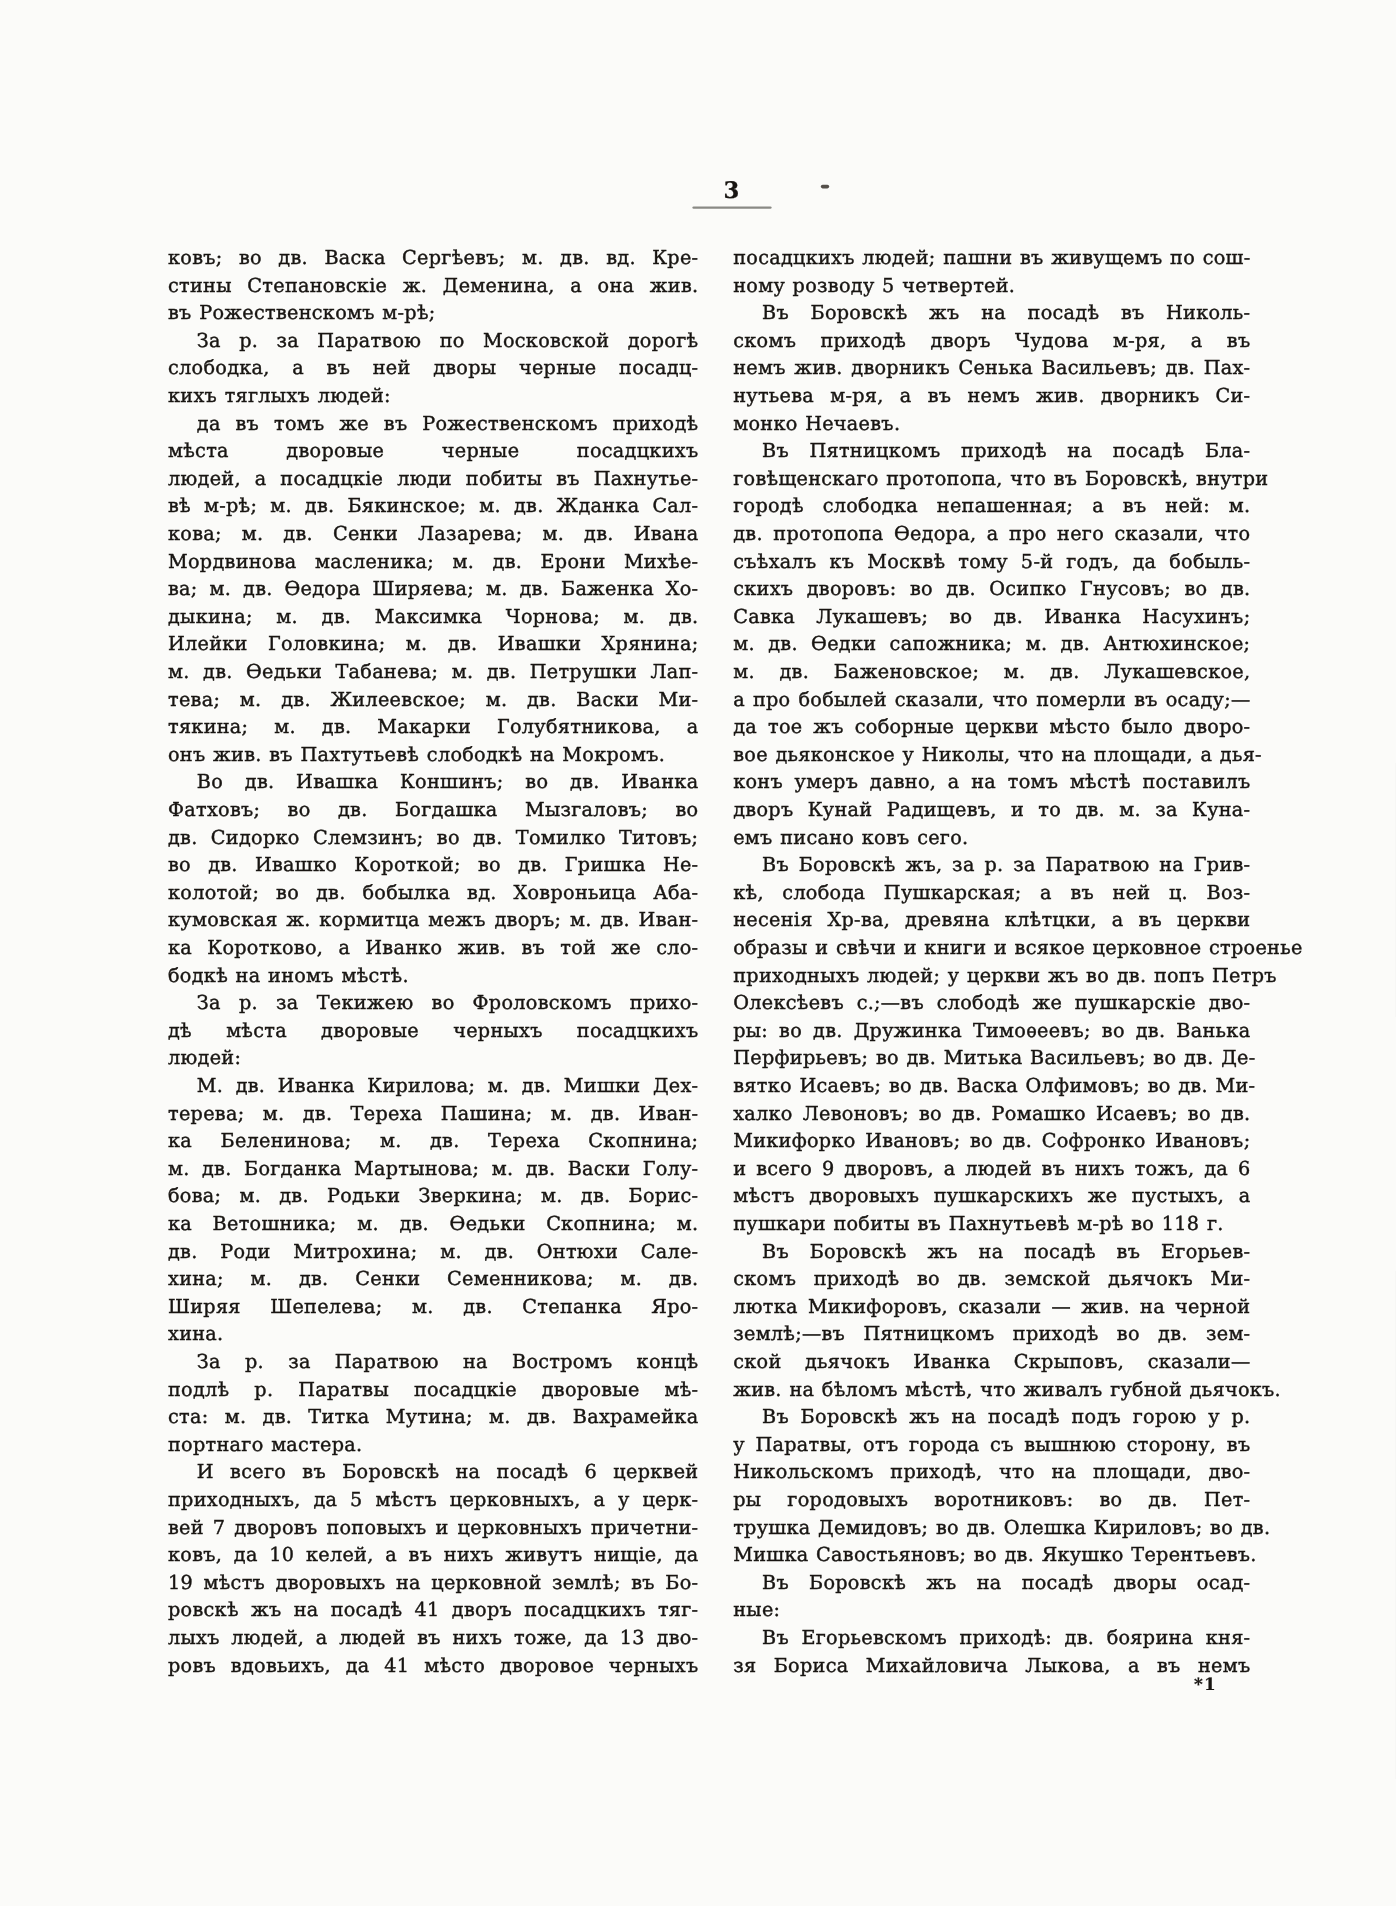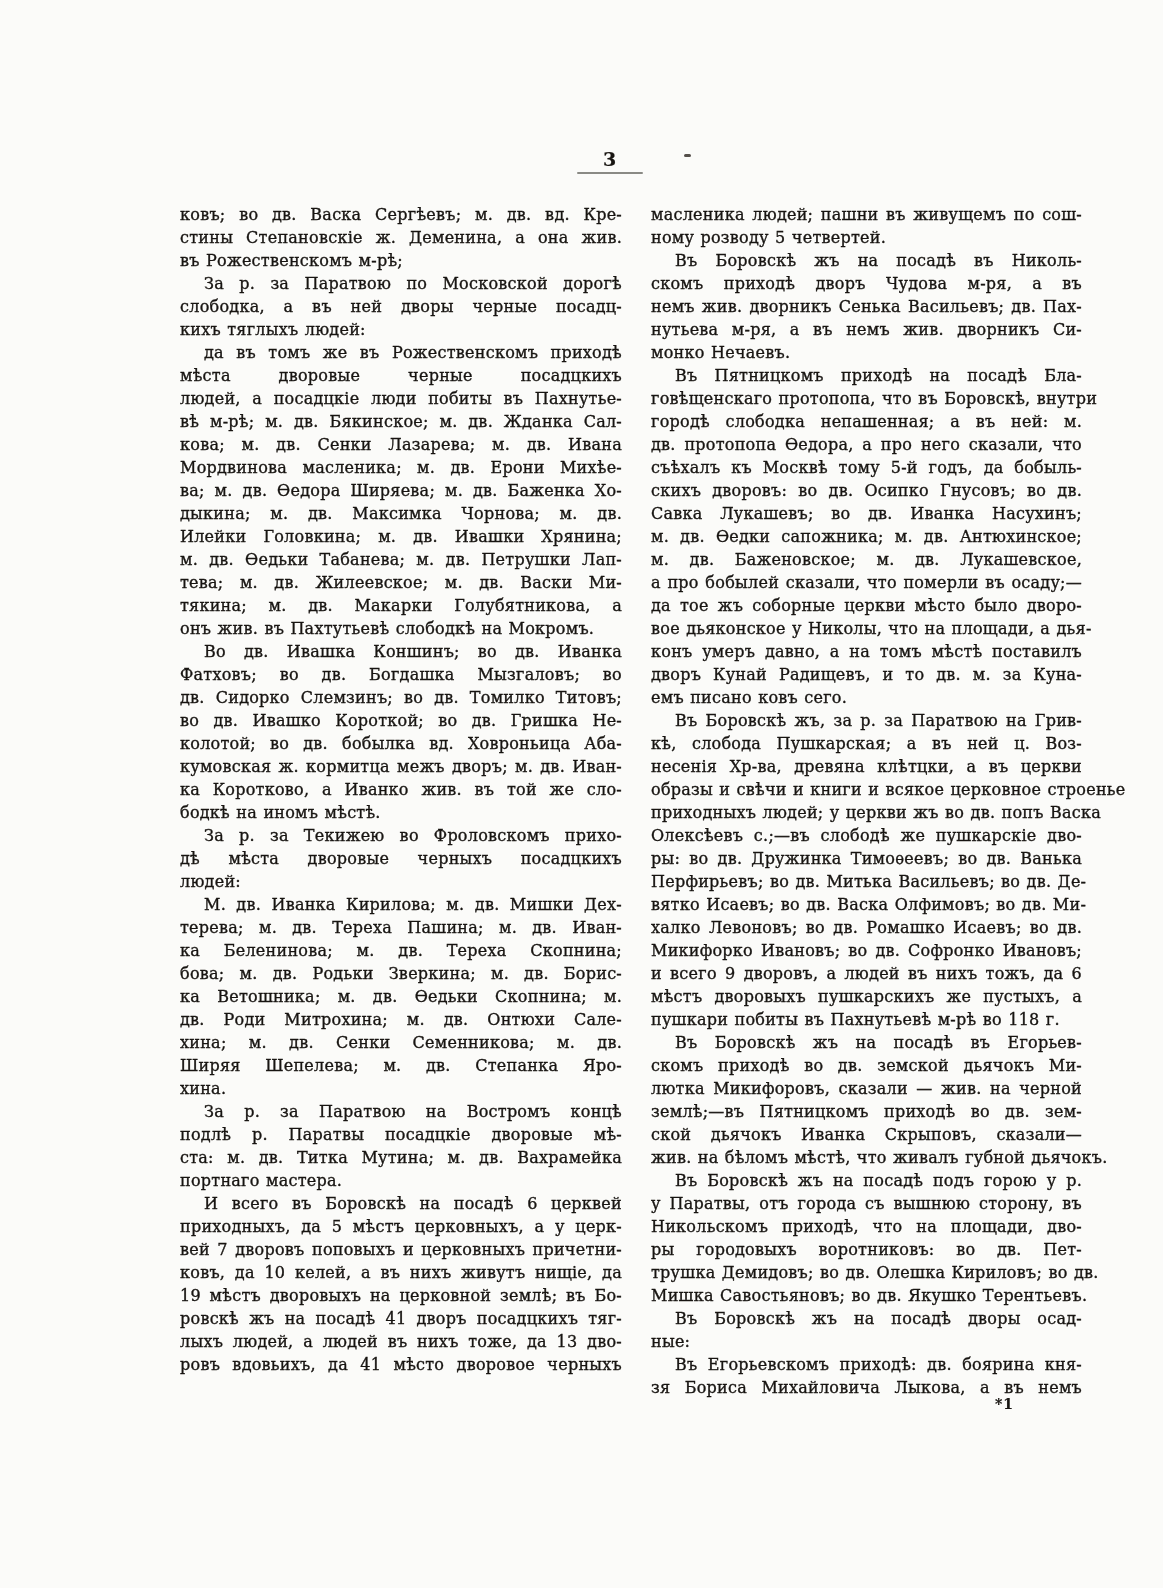--- a/index.html
+++ b/index.html
@@ -45,21 +45,21 @@
     border-radius: 2px;
   }
   .columns {
     position: absolute;
     top: 203px;
     left: 140px;
     display: flex;
     gap: 29px;
   }
   .column { display: block; }
-  .column.left  { width: 442px; margin-left: 40px; }
+  .column.left  { width: 442px; }
   .column.right { width: 431px; }
   .para { margin: 0; padding: 0; }
   .line {
     font-size: 16px;
     line-height: 23px;
     letter-spacing: 0.25px;
     word-spacing: 1px;
     text-align: justify;
     text-align-last: justify;
     -moz-text-align-last: justify;
@@ -132,20 +132,21 @@
         </div>
         <div class="para">
           <div class="line ind">За р. за Текижею во Фроловскомъ прихо-</div>
           <div class="line">дѣ мѣста дворовые черныхъ посадцкихъ</div>
           <div class="line last">людей:</div>
         </div>
         <div class="para">
           <div class="line ind">М. дв. Иванка Кирилова; м. дв. Мишки Дех-</div>
           <div class="line">терева; м. дв. Тереха Пашина; м. дв. Иван-</div>
           <div class="line">ка Беленинова; м. дв. Тереха Скопнина;</div>
+          <div class="line">м. дв. Богданка Мартынова; м. дв. Васки Голу-</div>
           <div class="line">бова; м. дв. Родьки Зверкина; м. дв. Борис-</div>
           <div class="line">ка Ветошника; м. дв. Ѳедьки Скопнина; м.</div>
           <div class="line">дв. Роди Митрохина; м. дв. Онтюхи Сале-</div>
           <div class="line">хина; м. дв. Сенки Семенникова; м. дв.</div>
           <div class="line">Ширяя Шепелева; м. дв. Степанка Яро-</div>
           <div class="line last">хина.</div>
         </div>
         <div class="para">
           <div class="line ind">За р. за Паратвою на Востромъ концѣ</div>
           <div class="line">подлѣ р. Паратвы посадцкіе дворовые мѣ-</div>
@@ -158,21 +159,21 @@
           <div class="line">вей 7 дворовъ поповыхъ и церковныхъ причетни-</div>
           <div class="line">ковъ, да 10 келей, а въ нихъ живутъ нищіе, да</div>
           <div class="line">19 мѣстъ дворовыхъ на церковной землѣ; въ Бо-</div>
           <div class="line">ровскѣ жъ на посадѣ 41 дворъ посадцкихъ тяг-</div>
           <div class="line">лыхъ людей, а людей въ нихъ тоже, да 13 дво-</div>
           <div class="line">ровъ вдовьихъ, да 41 мѣсто дворовое черныхъ</div>
         </div>
       </div>
     <div class="column right">
         <div class="para">
-          <div class="line">масленика людей; пашни въ живущемъ по сош-</div>
+          <div class="line">посадцкихъ людей; пашни въ живущемъ по сош-</div>
           <div class="line last">ному розводу 5 четвертей.</div>
         </div>
         <div class="para">
           <div class="line ind">Въ Боровскѣ жъ на посадѣ въ Николь-</div>
           <div class="line">скомъ приходѣ дворъ Чудова м-ря, а въ</div>
           <div class="line">немъ жив. дворникъ Сенька Васильевъ; дв. Пах-</div>
           <div class="line">нутьева м-ря, а въ немъ жив. дворникъ Си-</div>
           <div class="line last">монко Нечаевъ.</div>
         </div>
         <div class="para">
@@ -190,21 +191,21 @@
           <div class="line">вое дьяконское у Николы, что на площади, а дья-</div>
           <div class="line">конъ умеръ давно, а на томъ мѣстѣ поставилъ</div>
           <div class="line">дворъ Кунай Радищевъ, и то дв. м. за Куна-</div>
           <div class="line last">емъ писано ковъ сего.</div>
         </div>
         <div class="para">
           <div class="line ind">Въ Боровскѣ жъ, за р. за Паратвою на Грив-</div>
           <div class="line">кѣ, слобода Пушкарская; а въ ней ц. Воз-</div>
           <div class="line">несенія Хр-ва, древяна клѣтцки, а въ церкви</div>
           <div class="line">образы и свѣчи и книги и всякое церковное строенье</div>
-          <div class="line">приходныхъ людей; у церкви жъ во дв. попъ Васка</div>
+          <div class="line">приходныхъ людей; у церкви жъ во дв. попъ Петръ</div>
           <div class="line">Олексѣевъ с.;—въ слободѣ же пушкарскіе дво-</div>
           <div class="line">ры: во дв. Дружинка Тимоѳеевъ; во дв. Ванька</div>
           <div class="line">Перфирьевъ; во дв. Митька Васильевъ; во дв. Де-</div>
           <div class="line">вятко Исаевъ; во дв. Васка Олфимовъ; во дв. Ми-</div>
           <div class="line">халко Левоновъ; во дв. Ромашко Исаевъ; во дв.</div>
           <div class="line">Микифорко Ивановъ; во дв. Софронко Ивановъ;</div>
           <div class="line">и всего 9 дворовъ, а людей въ нихъ тожъ, да 6</div>
           <div class="line">мѣстъ дворовыхъ пушкарскихъ же пустыхъ, а</div>
           <div class="line last">пушкари побиты въ Пахнутьевѣ м-рѣ во 118 г.</div>
         </div>

